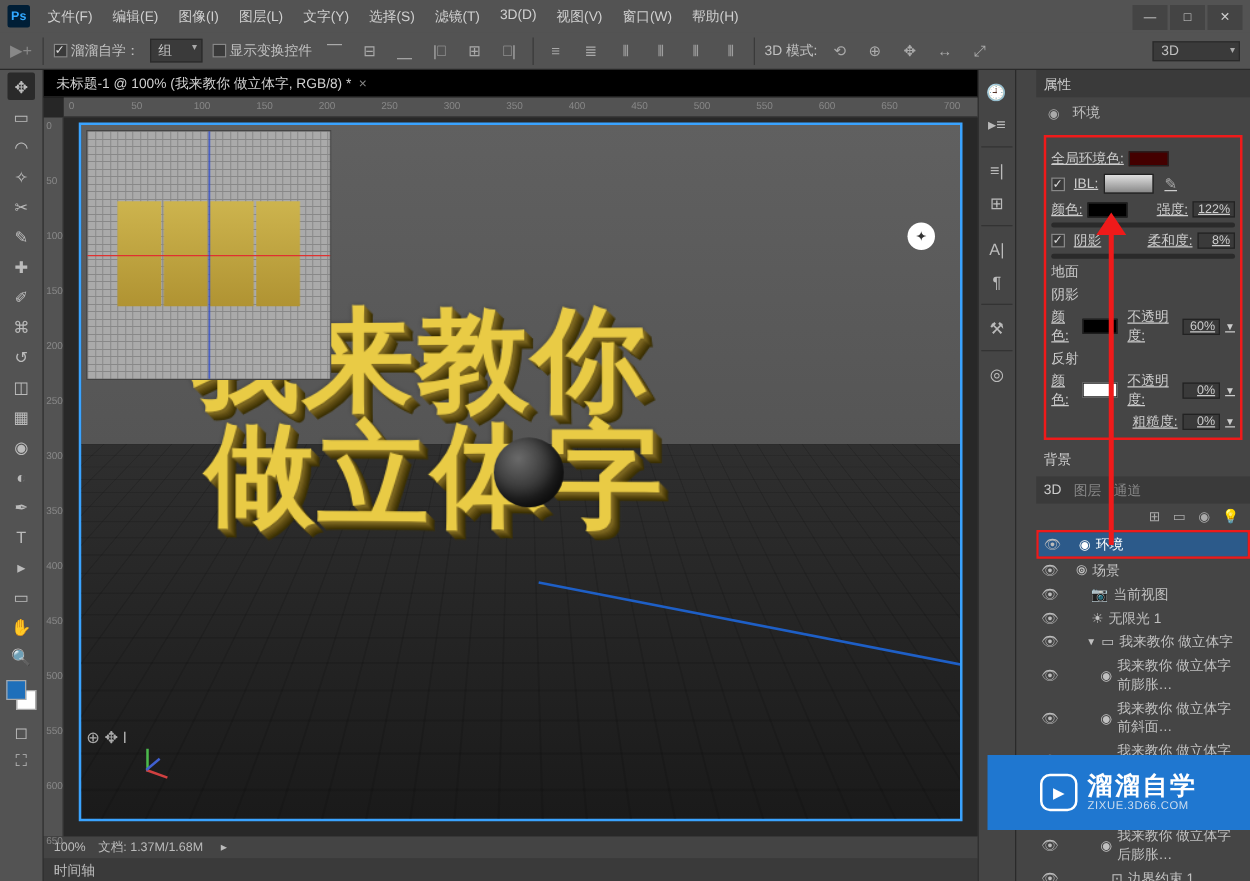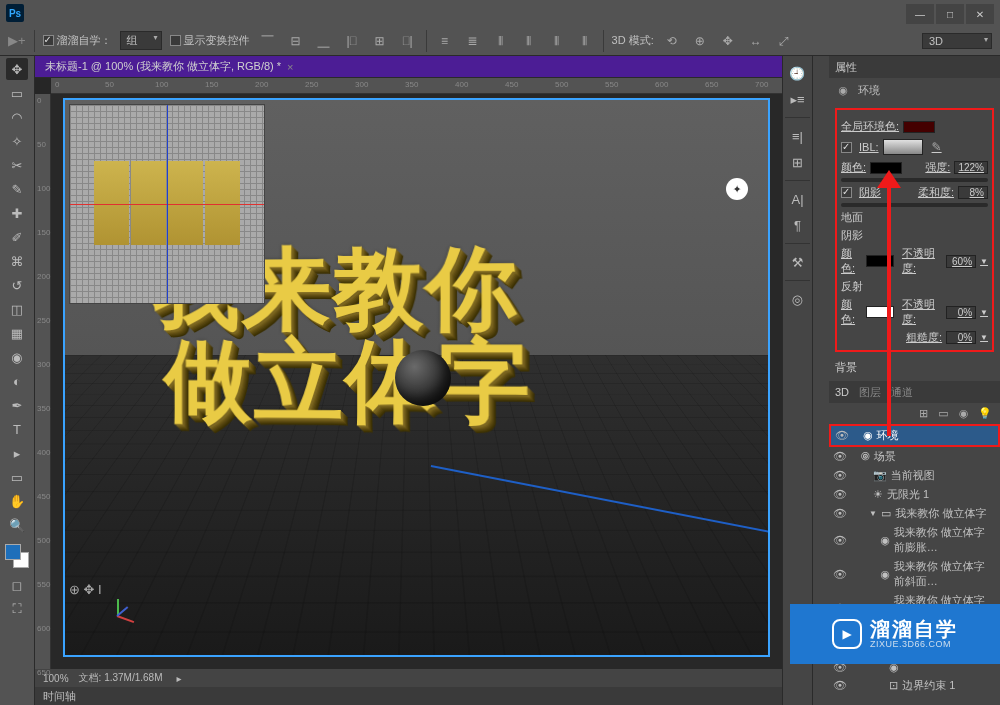--- a/index.html
+++ b/index.html
@@ -153,21 +153,21 @@
     }
     .canvas-area {
       flex: 1;
       background: #262626;
       display: flex;
       flex-direction: column;
       position: relative;
     }
     .doc-tab {
       height: 22px;
-      background: #4c1d95;
+      background: #000000;
       display: flex;
       align-items: center;
       padding: 0 10px;
       color: #d0d0d0;
       font-size: 11px;
       border-bottom: 1px solid #2a2a2a;
     }
     .ruler-h {
       height: 16px;
       background: #535353;
@@ -447,20 +447,33 @@
     .wm-play::after { content: '▶'; font-size: 12px; color: #fff; }
     .wm-text { display: flex; flex-direction: column; line-height: 1.1; }
     .wm-text .big { font-size: 20px; font-weight: bold; letter-spacing: 2px; }
     .wm-text .small { font-size: 9px; color: #cde; letter-spacing: 0.5px;}
   </style>
 </head>
 <body>
 
 <div class="titlebar">
   <div class="ps-logo">Ps</div>
+  <div class="menubar">
+    <span class="menu-item">文件(F)</span>
+    <span class="menu-item">编辑(E)</span>
+    <span class="menu-item">图像(I)</span>
+    <span class="menu-item">图层(L)</span>
+    <span class="menu-item">文字(Y)</span>
+    <span class="menu-item">选择(S)</span>
+    <span class="menu-item">滤镜(T)</span>
+    <span class="menu-item">3D(D)</span>
+    <span class="menu-item">视图(V)</span>
+    <span class="menu-item">窗口(W)</span>
+    <span class="menu-item">帮助(H)</span>
+  </div>
   <div class="window-ctrl">
     <div class="win-btn">—</div>
     <div class="win-btn">□</div>
     <div class="win-btn">✕</div>
   </div>
 </div>
 
 <div class="optbar">
   <span class="arrow-btn">▶+</span>
   <span class="opt-sep"></span>
@@ -758,20 +771,21 @@
       <div class="tree-row">
         <span class="eye">👁</span>
         <span class="ind" style="width:34px"></span>
         <span>◉</span>
         <span>我来教你 做立体字 后斜面…</span>
       </div>
       <div class="tree-row">
         <span class="eye">👁</span>
         <span class="ind" style="width:34px"></span>
         <span>◉</span>
+        <span>我来教你 做立体字 后膨胀…</span>
       </div>
       <div class="tree-row">
         <span class="eye">👁</span>
         <span class="ind" style="width:34px"></span>
         <span>⊡</span>
         <span>边界约束 1</span>
       </div>
     </div>
   </div>
 </div>

